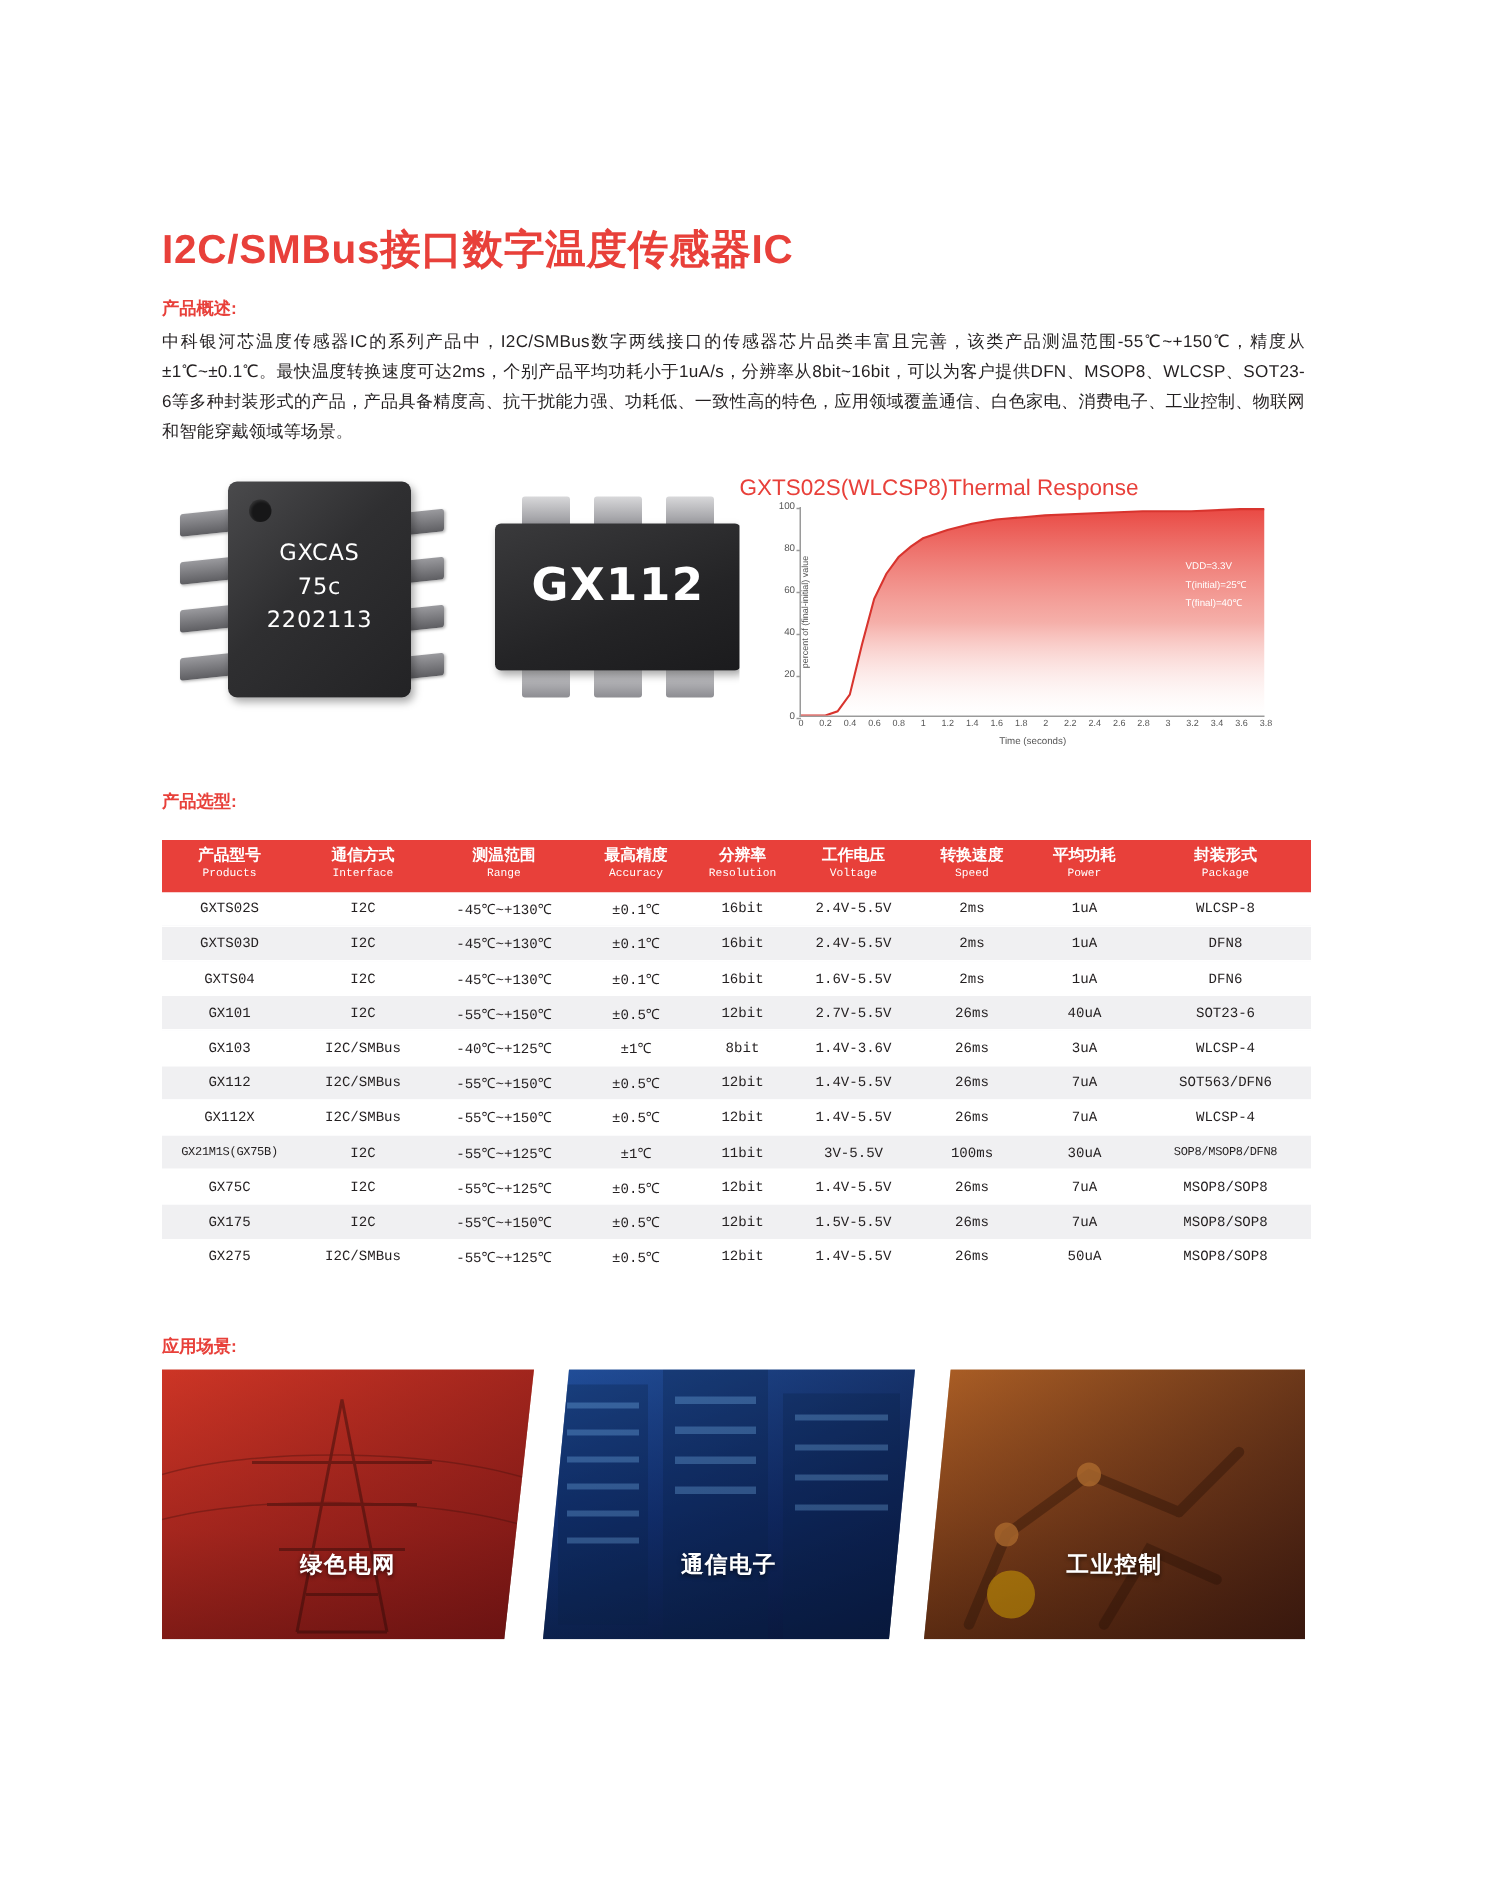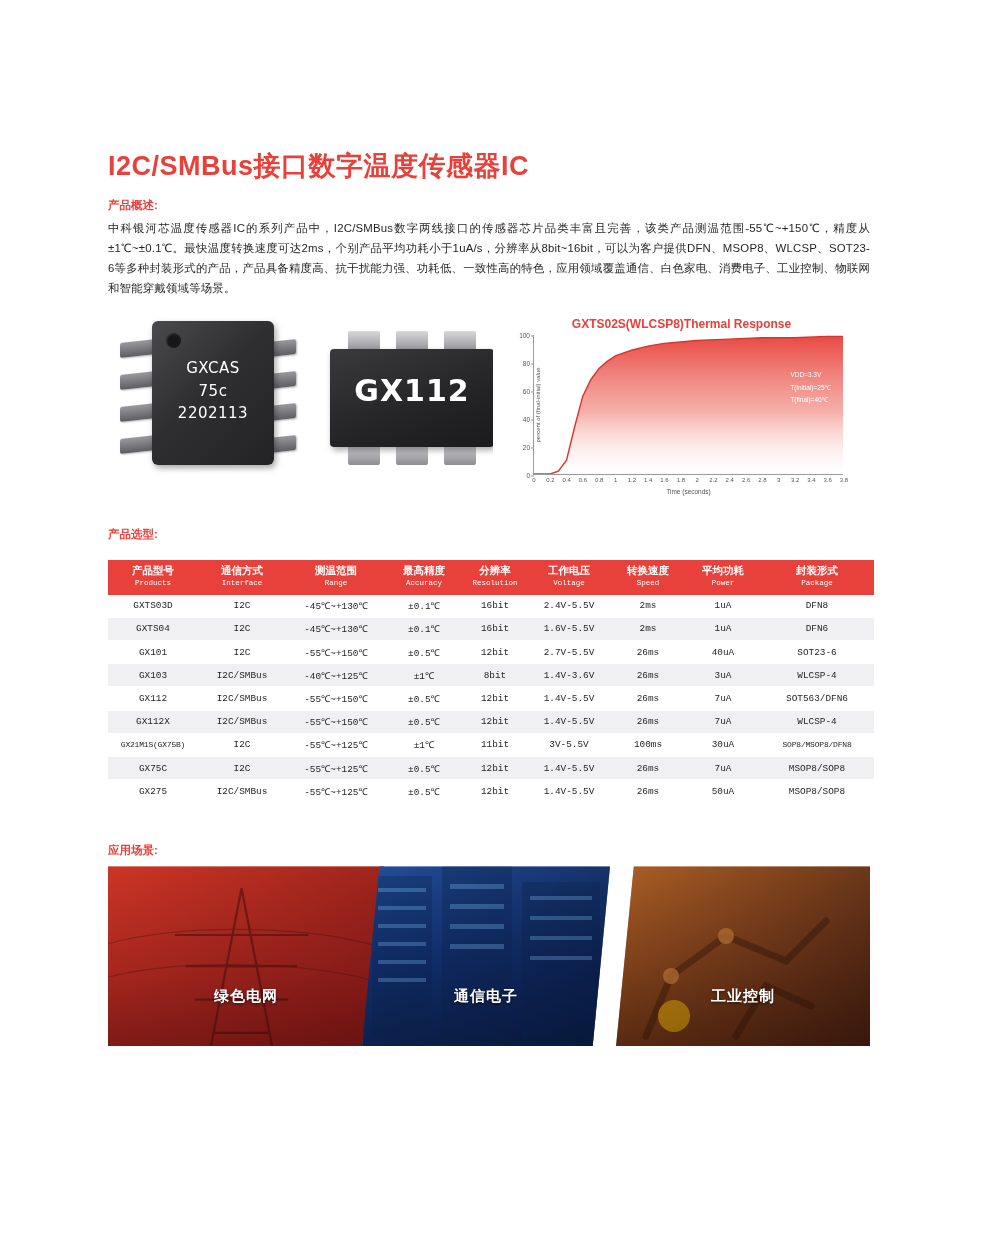--- a/index.html
+++ b/index.html
@@ -148,24 +148,24 @@
   
   .chart-box {
     position: absolute;
     left: 385px;
     top: 0;
     width: 377px;
     height: 192px;
     background: #ffffff;
   }
   .chart-title {
-    text-align: center;
+    text-align: left;
     color: #e8403a;
-    font-size: 12px;
-    font-weight: bold;
+    font-size: 15px;
+    font-weight: normal;
     margin: 4px 0 2px 0;
   }
   .plot {
     position: relative;
     left: 40px;
     top: 2px;
     width: 310px;
     height: 140px;
     border-left: 1px solid #9a9a9a;
     border-bottom: 1px solid #9a9a9a;
@@ -299,21 +299,20 @@
     letter-spacing: 1px;
     text-shadow: 0 1px 3px rgba(0,0,0,0.6);
   }
   .card1 {
     left: 0;
     width: 248px;
     background:
       linear-gradient(120deg, rgba(200,40,30,0.55), rgba(120,18,18,0.75)),
       linear-gradient(180deg,#d3452f 0%, #8e2b22 60%, #3b1210 100%);
     clip-path: polygon(0 0, 100% 0, 92% 100%, 0 100%);
-    padding-left: 28px;
   }
   .card2 {
     left: 254px;
     width: 248px;
     background:
       linear-gradient(120deg, rgba(20,60,140,0.45), rgba(8,20,60,0.75)),
       linear-gradient(180deg,#2d5fa8 0%, #13306b 55%, #081428 100%);
     clip-path: polygon(7% 0, 100% 0, 93% 100%, 0 100%);
   }
   .card3 {
@@ -441,20 +440,31 @@
               <th style="width: 72px;"><span>最高精度</span><span class="sub">Accuracy</span></th>
               <th style="width: 62px;"><span>分辨率</span><span class="sub">Resolution</span></th>
               <th style="width: 78px;"><span>工作电压</span><span class="sub">Voltage</span></th>
               <th style="width: 72px;"><span>转换速度</span><span class="sub">Speed</span></th>
               <th style="width: 70px;"><span>平均功耗</span><span class="sub">Power</span></th>
               <th style="width: 110px;"><span>封装形式</span><span class="sub">Package</span></th>
             </tr>
         </thead>
         <tbody id="body-rows">
             <tr>
+              <td>GXTS02S</td>
+              <td>I2C</td>
+              <td>-45℃~+130℃</td>
+              <td>±0.1℃</td>
+              <td>16bit</td>
+              <td>2.4V-5.5V</td>
+              <td>2ms</td>
+              <td>1uA</td>
+              <td>WLCSP-8</td>
+            </tr>
+            <tr>
               <td>GXTS03D</td>
               <td>I2C</td>
               <td>-45℃~+130℃</td>
               <td>±0.1℃</td>
               <td>16bit</td>
               <td>2.4V-5.5V</td>
               <td>2ms</td>
               <td>1uA</td>
               <td>DFN8</td>
             </tr>
@@ -524,20 +534,31 @@
               <td>30uA</td>
               <td class="tight">SOP8/MSOP8/DFN8</td>
             </tr>
             <tr>
               <td>GX75C</td>
               <td>I2C</td>
               <td>-55℃~+125℃</td>
               <td>±0.5℃</td>
               <td>12bit</td>
               <td>1.4V-5.5V</td>
+              <td>26ms</td>
+              <td>7uA</td>
+              <td>MSOP8/SOP8</td>
+            </tr>
+            <tr>
+              <td>GX175</td>
+              <td>I2C</td>
+              <td>-55℃~+150℃</td>
+              <td>±0.5℃</td>
+              <td>12bit</td>
+              <td>1.5V-5.5V</td>
               <td>26ms</td>
               <td>7uA</td>
               <td>MSOP8/SOP8</td>
             </tr>
             <tr>
               <td>GX275</td>
               <td>I2C/SMBus</td>
               <td>-55℃~+125℃</td>
               <td>±0.5℃</td>
               <td>12bit</td>

